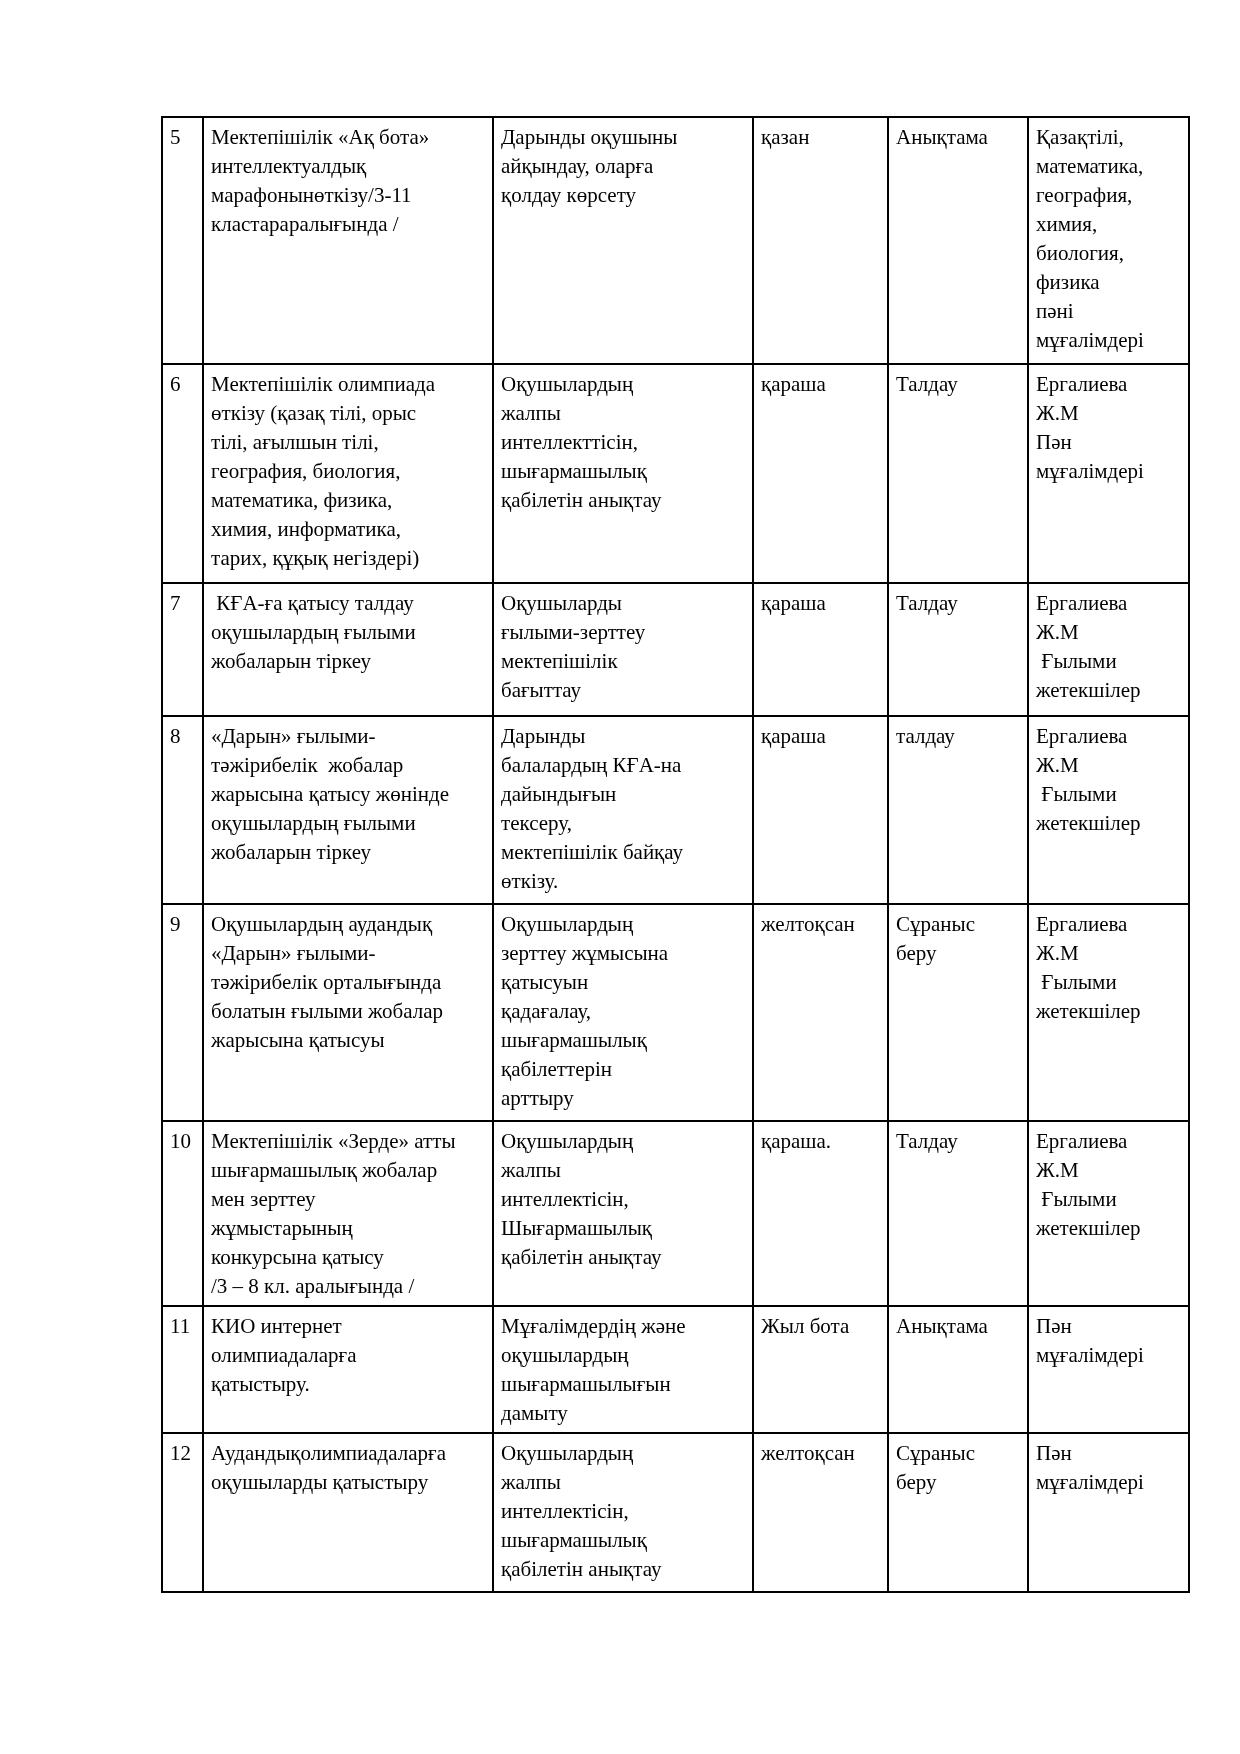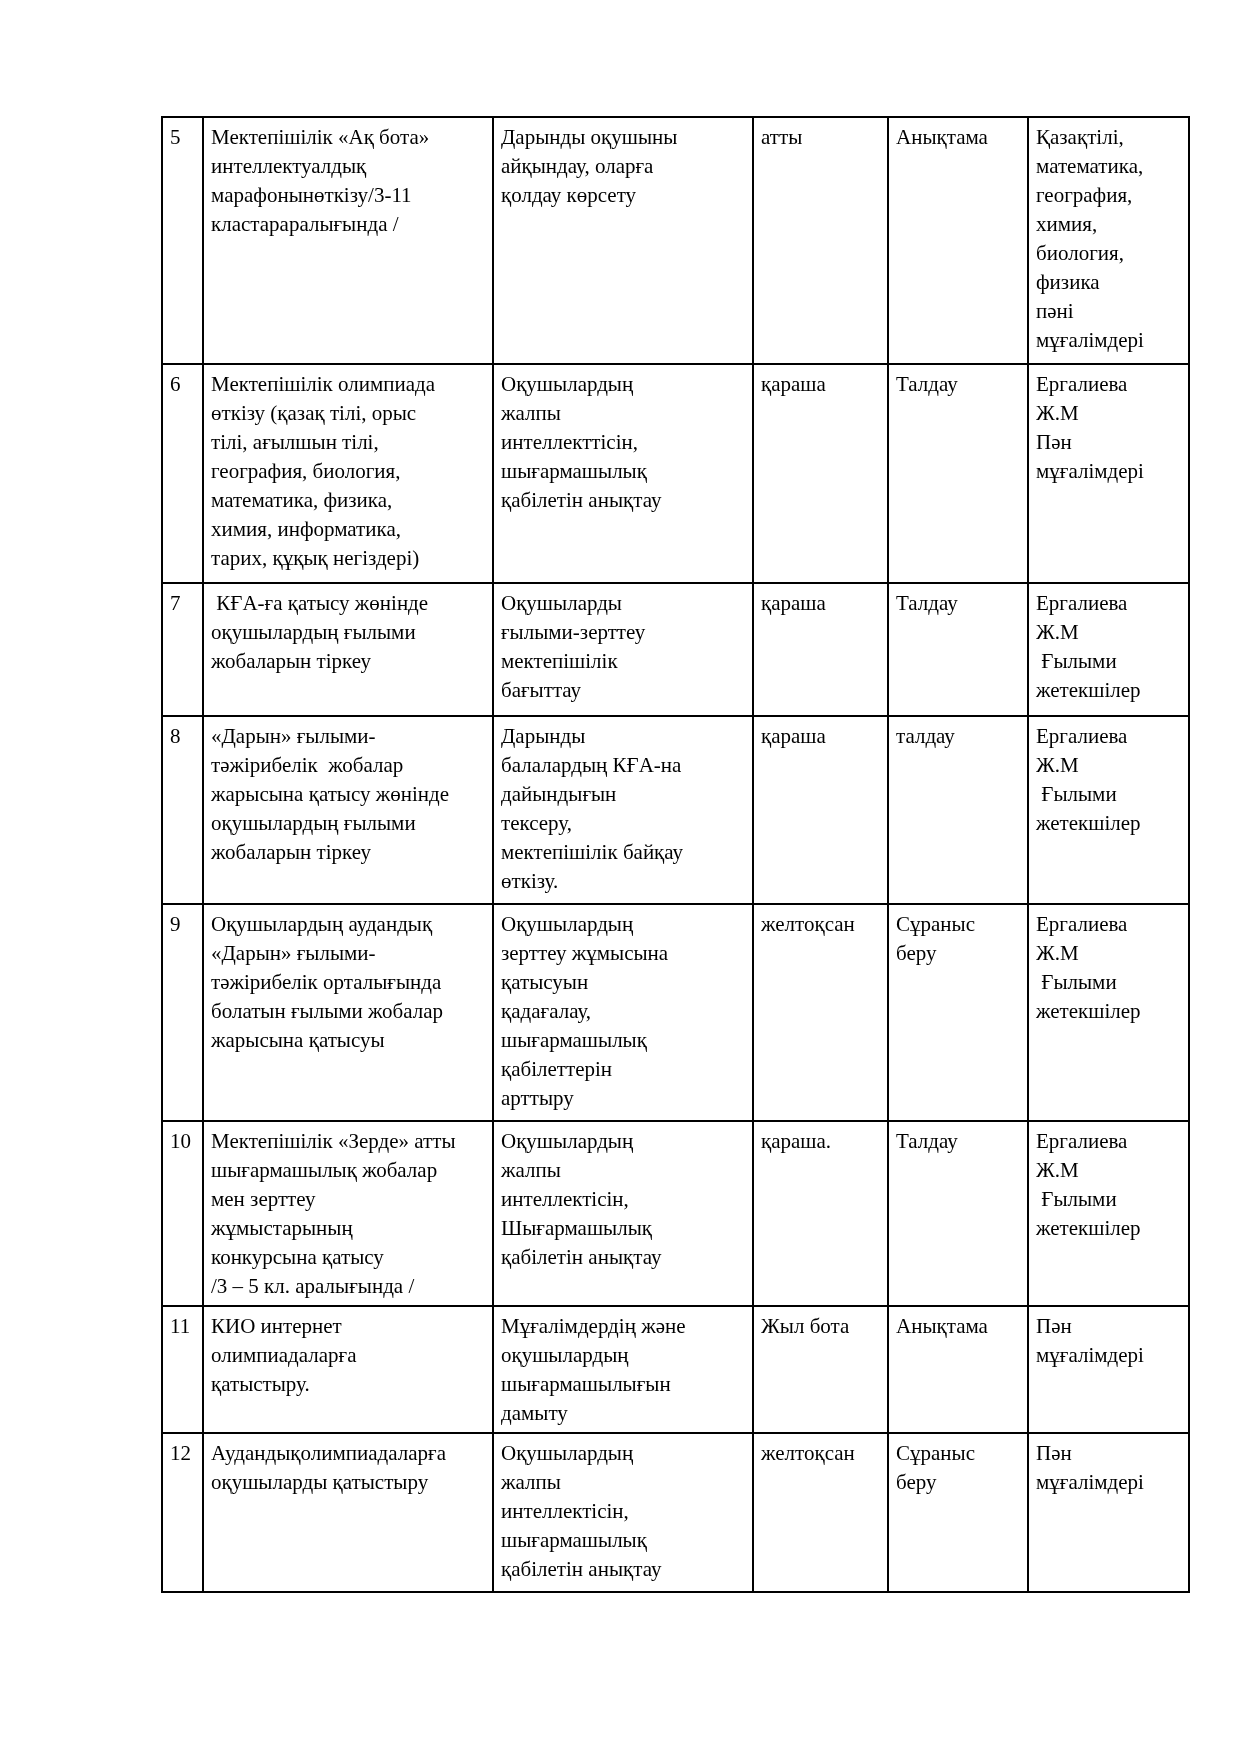--- a/index.html
+++ b/index.html
@@ -51,21 +51,21 @@
     <tbody>
       <tr style="height:247px">
         <td class="cell-num">5</td>
         <td>Мектепішілік «Ақ бота»
 интеллектуалдық
 марафонынөткізу/3-11
 кластараралығында /</td>
         <td>Дарынды оқушыны
 айқындау, оларға
 қолдау көрсету</td>
-        <td>атты</td>
+        <td>қазан</td>
         <td>Анықтама</td>
         <td>Қазақтілі,
 математика,
 география,
 химия,
 биология,
 физика
 пәні
 мұғалімдері</td>
       </tr>
@@ -85,21 +85,21 @@
 қабілетін анықтау</td>
         <td>қараша</td>
         <td>Талдау</td>
         <td>Ергалиева
 Ж.М
 Пән
 мұғалімдері</td>
       </tr>
       <tr style="height:133px">
         <td class="cell-num">7</td>
-        <td> КҒА-ға қатысу жөнінде
+        <td> КҒА-ға қатысу талдау
 оқушылардың ғылыми
 жобаларын тіркеу</td>
         <td>Оқушыларды
 ғылыми-зерттеу
 мектепішілік
 бағыттау</td>
         <td>қараша</td>
         <td>Талдау</td>
         <td>Ергалиева
 Ж.М
@@ -148,21 +148,21 @@
  Ғылыми
 жетекшілер</td>
       </tr>
       <tr style="height:144px">
         <td class="cell-num">10</td>
         <td>Мектепішілік «Зерде» атты
 шығармашылық жобалар
 мен зерттеу
 жұмыстарының
 конкурсына қатысу
-/3 – 5 кл. аралығында /</td>
+/3 – 8 кл. аралығында /</td>
         <td>Оқушылардың
 жалпы
 интеллектісін,
 Шығармашылық
 қабілетін анықтау</td>
         <td>қараша.</td>
         <td>Талдау</td>
         <td>Ергалиева
 Ж.М
  Ғылыми

